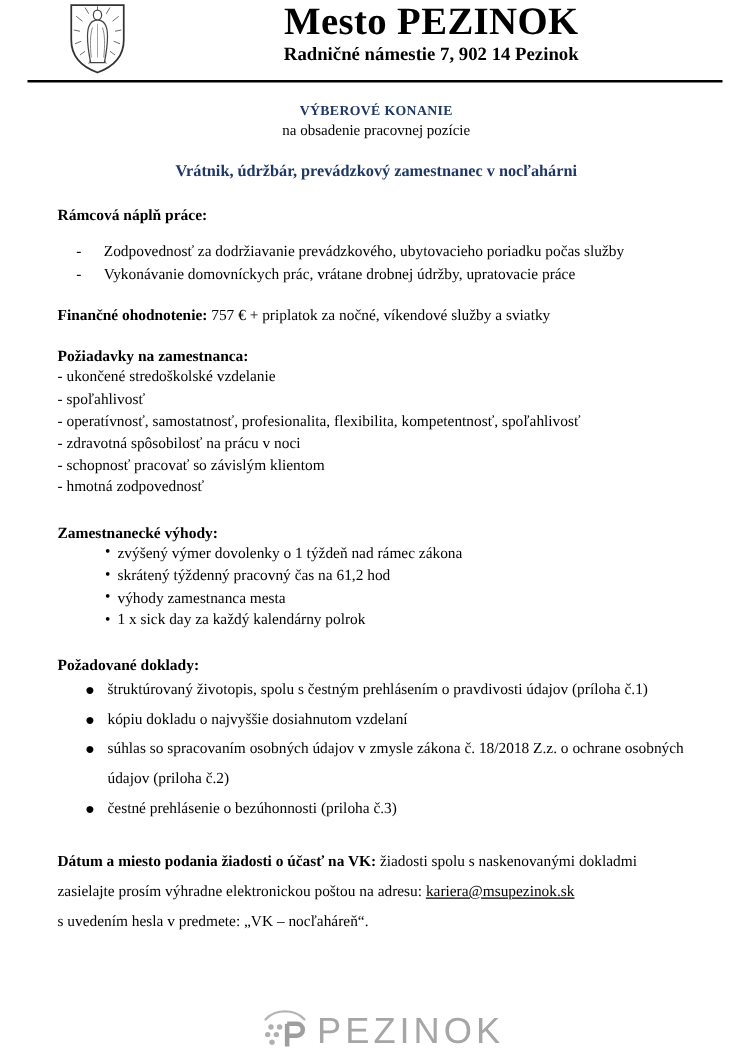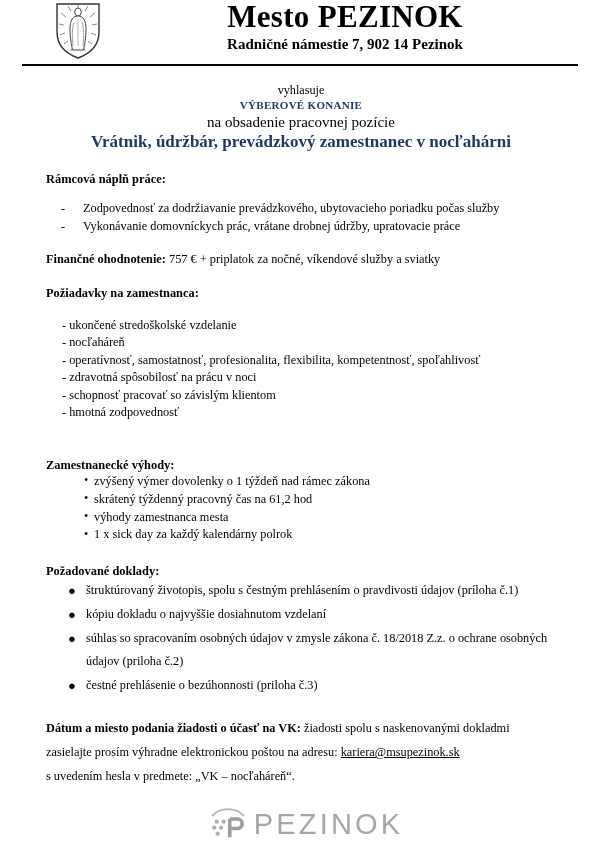--- a/index.html
+++ b/index.html
@@ -79,27 +79,28 @@
     margin-top: 10px;
     line-height: 1.32;
   }
   .announce .l1 { font-size: 12.2px; }
   .announce .l2 {
     font-size: 11px;
     font-weight: bold;
     color: #1F3864;
     letter-spacing: 0.3px;
   }
-  .announce .l3 { font-size: 15px; }
+  .announce .l3 { font-size: 12px; }
 
   .job-title {
     text-align: center;
-    font-size: 17px;
+    font-size: 13px;
     font-weight: bold;
     color: #1F3864;
+    margin-top: 17px;
   }
 
   .sec-head {
     font-weight: bold;
     font-size: 12.4px;
   }
 
   
   .dash-list {
     margin: 13px 0 0 0;
@@ -116,21 +117,21 @@
     position: absolute;
     left: 15px;
     top: 0;
   }
 
   .salary { font-size: 12.3px; line-height: 1.4; }
   .salary b { font-weight: bold; }
 
   
   .plain-list {
-    margin: 16px;
+    margin: 0;
     padding: 0;
     list-style: none;
   }
   .plain-list li {
     line-height: 1.43;
     font-size: 12.3px;
   }
 
   
   .bul-list {
@@ -240,21 +241,20 @@
     <div class="header-text">
       <div class="org-title">Mesto PEZINOK</div>
       <div class="org-address">Radničné námestie 7, 902 14 Pezinok</div>
     </div>
   </div>
   <div class="header-rule"></div>
 
   <div class="content">
 
     <div class="announce">
-      <div class="l1">vyhlasuje</div>
       <div class="l2">VÝBEROVÉ KONANIE</div>
       <div class="l3">na obsadenie pracovnej pozície</div>
     </div>
 
     <div class="job-title">Vrátnik, údržbár, prevádzkový zamestnanec v nocľahárni</div>
 
     <div class="sp-6"></div>
 
     <div class="sec-head">Rámcová náplň práce:</div>
     <ul class="dash-list">
@@ -272,21 +272,21 @@
 
     <div class="salary">
       <b>Finančné ohodnotenie:</b><span> 757 € + priplatok za nočné, víkendové služby a sviatky</span>
     </div>
 
     <div class="sp-5"></div>
 
     <div class="sec-head">Požiadavky na zamestnanca:</div>
     <ul class="plain-list">
       <li>- ukončené stredoškolské vzdelanie</li>
-      <li>- nocľaháreň</li>
+      <li>- spoľahlivosť</li>
       <li>- operatívnosť, samostatnosť, profesionalita, flexibilita, kompetentnosť, spoľahlivosť</li>
       <li>- zdravotná spôsobilosť na prácu v noci</li>
       <li>- schopnosť pracovať so závislým klientom</li>
       <li>- hmotná zodpovednosť</li>
     </ul>
 
     <div class="sp-6"></div>
 
     <div class="sec-head">Zamestnanecké výhody:</div>
     <ul class="bul-list">

